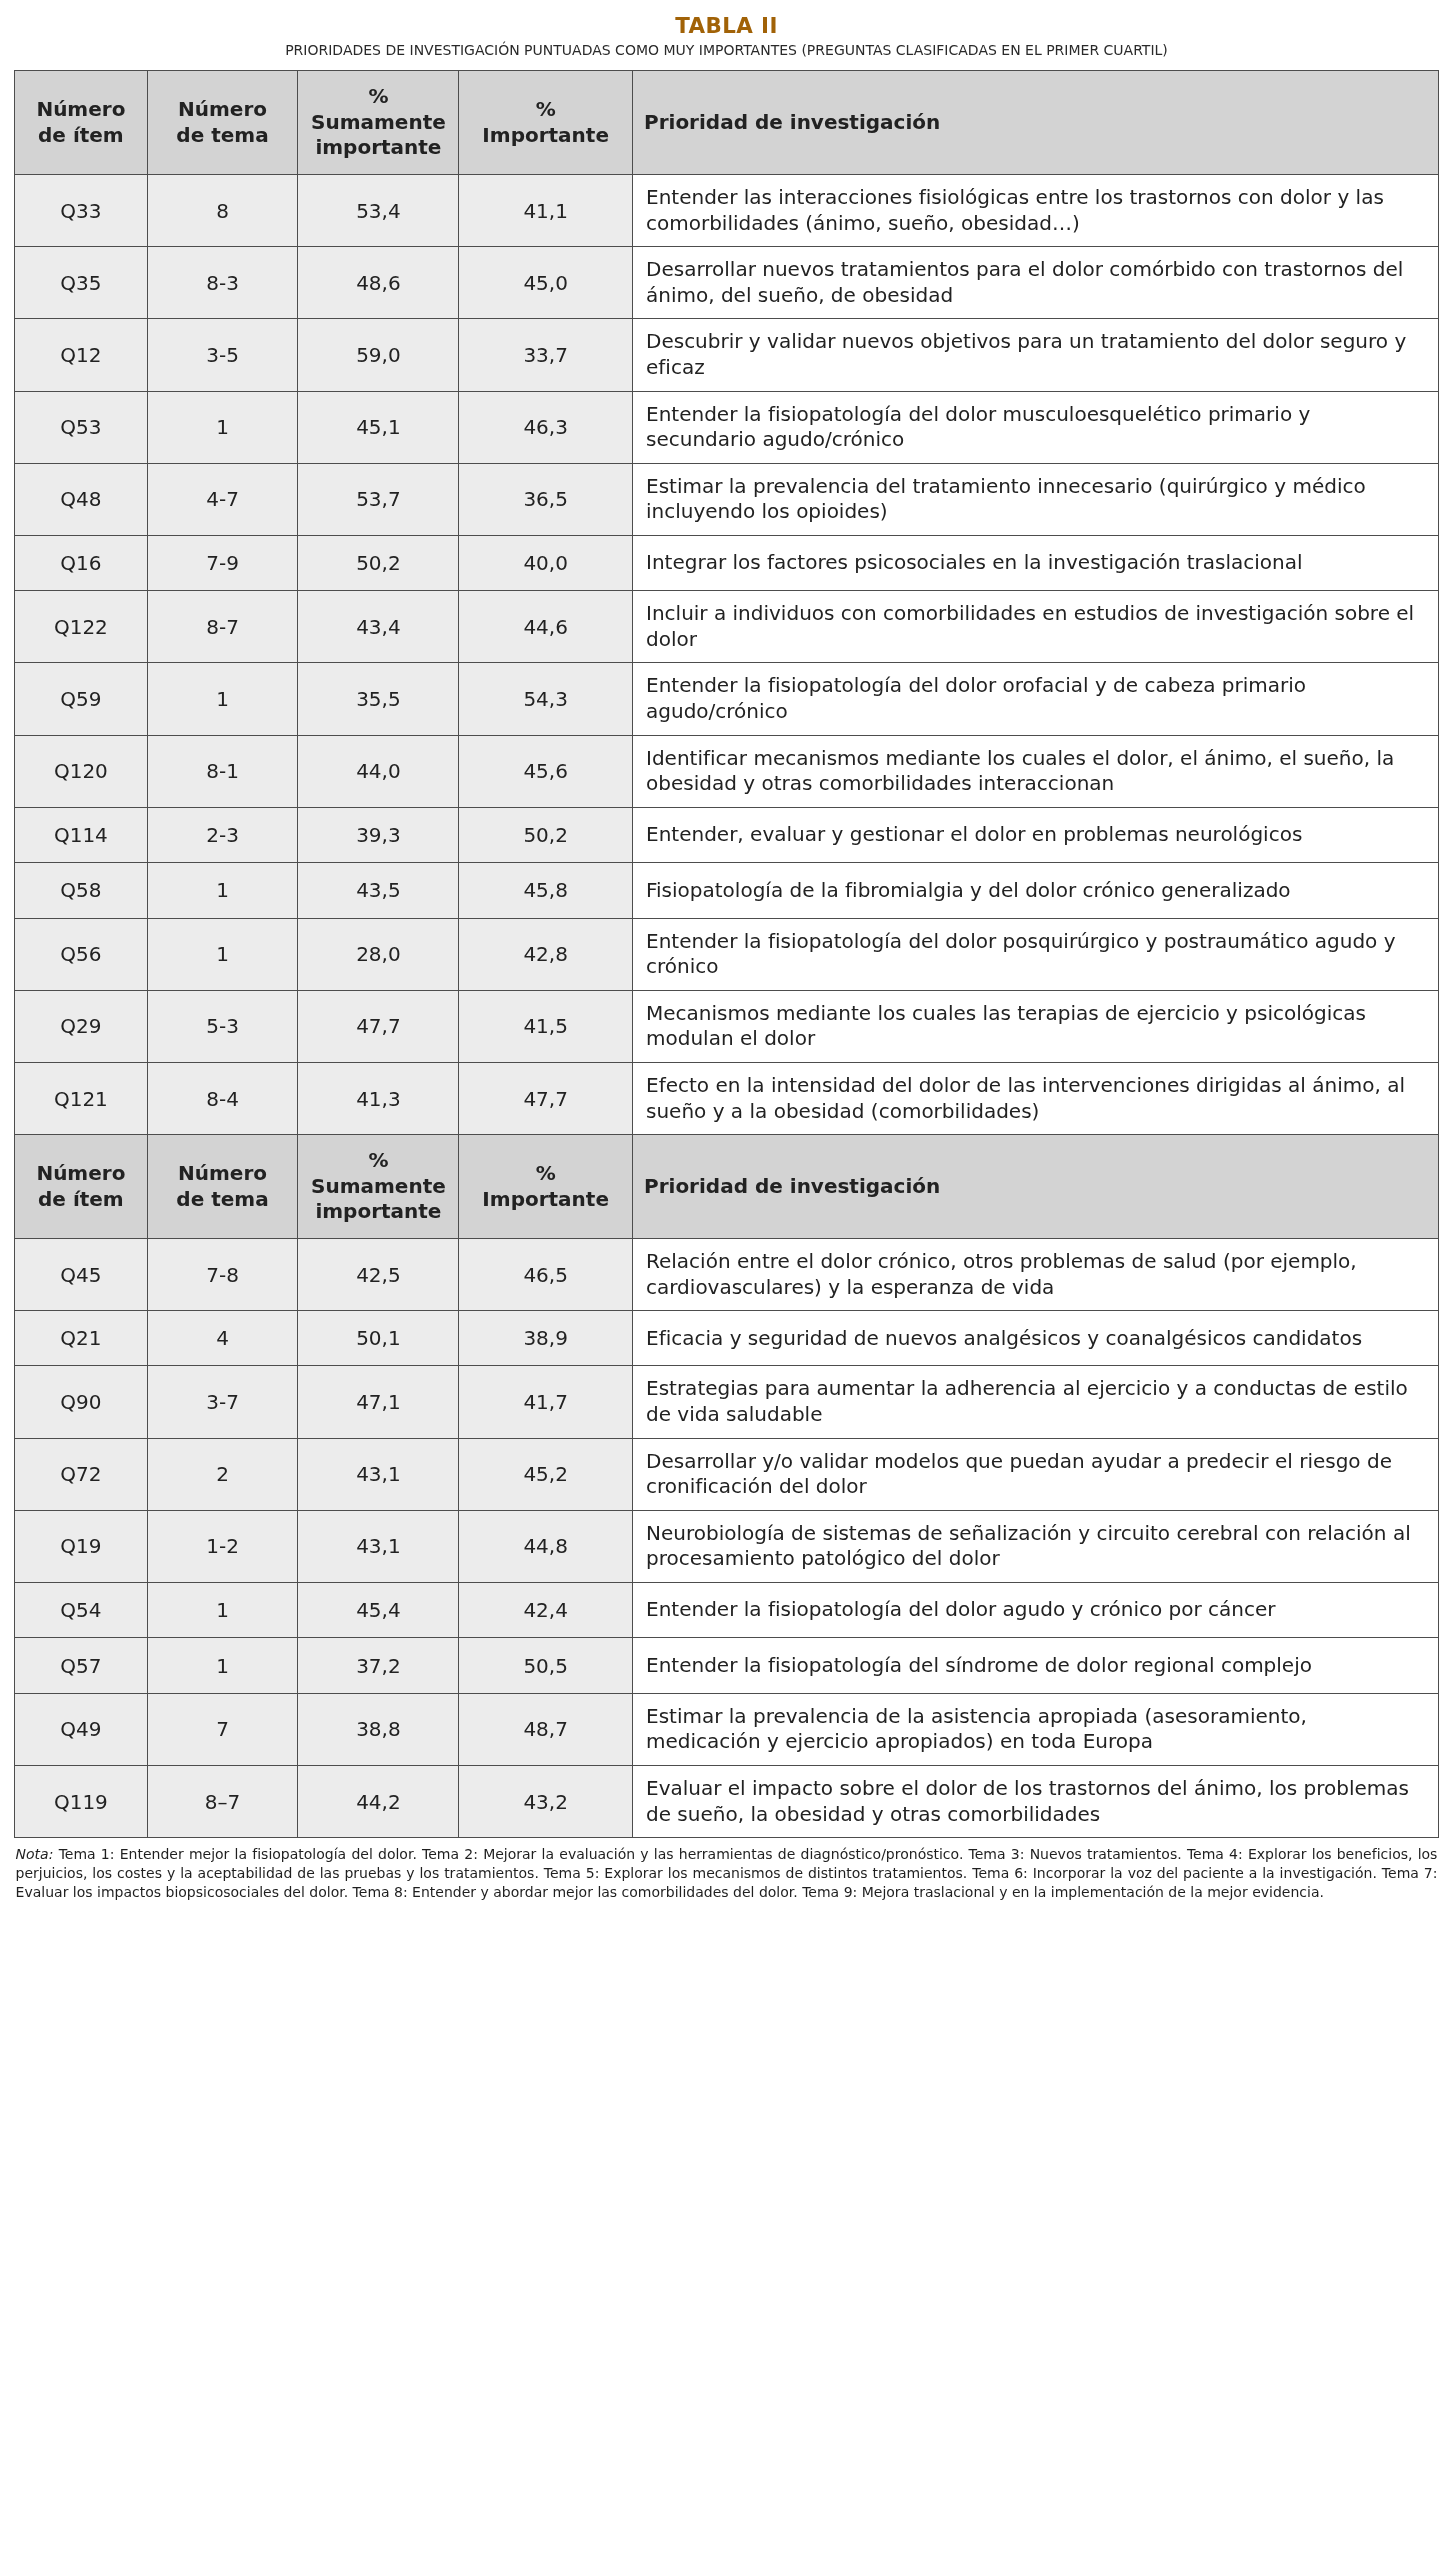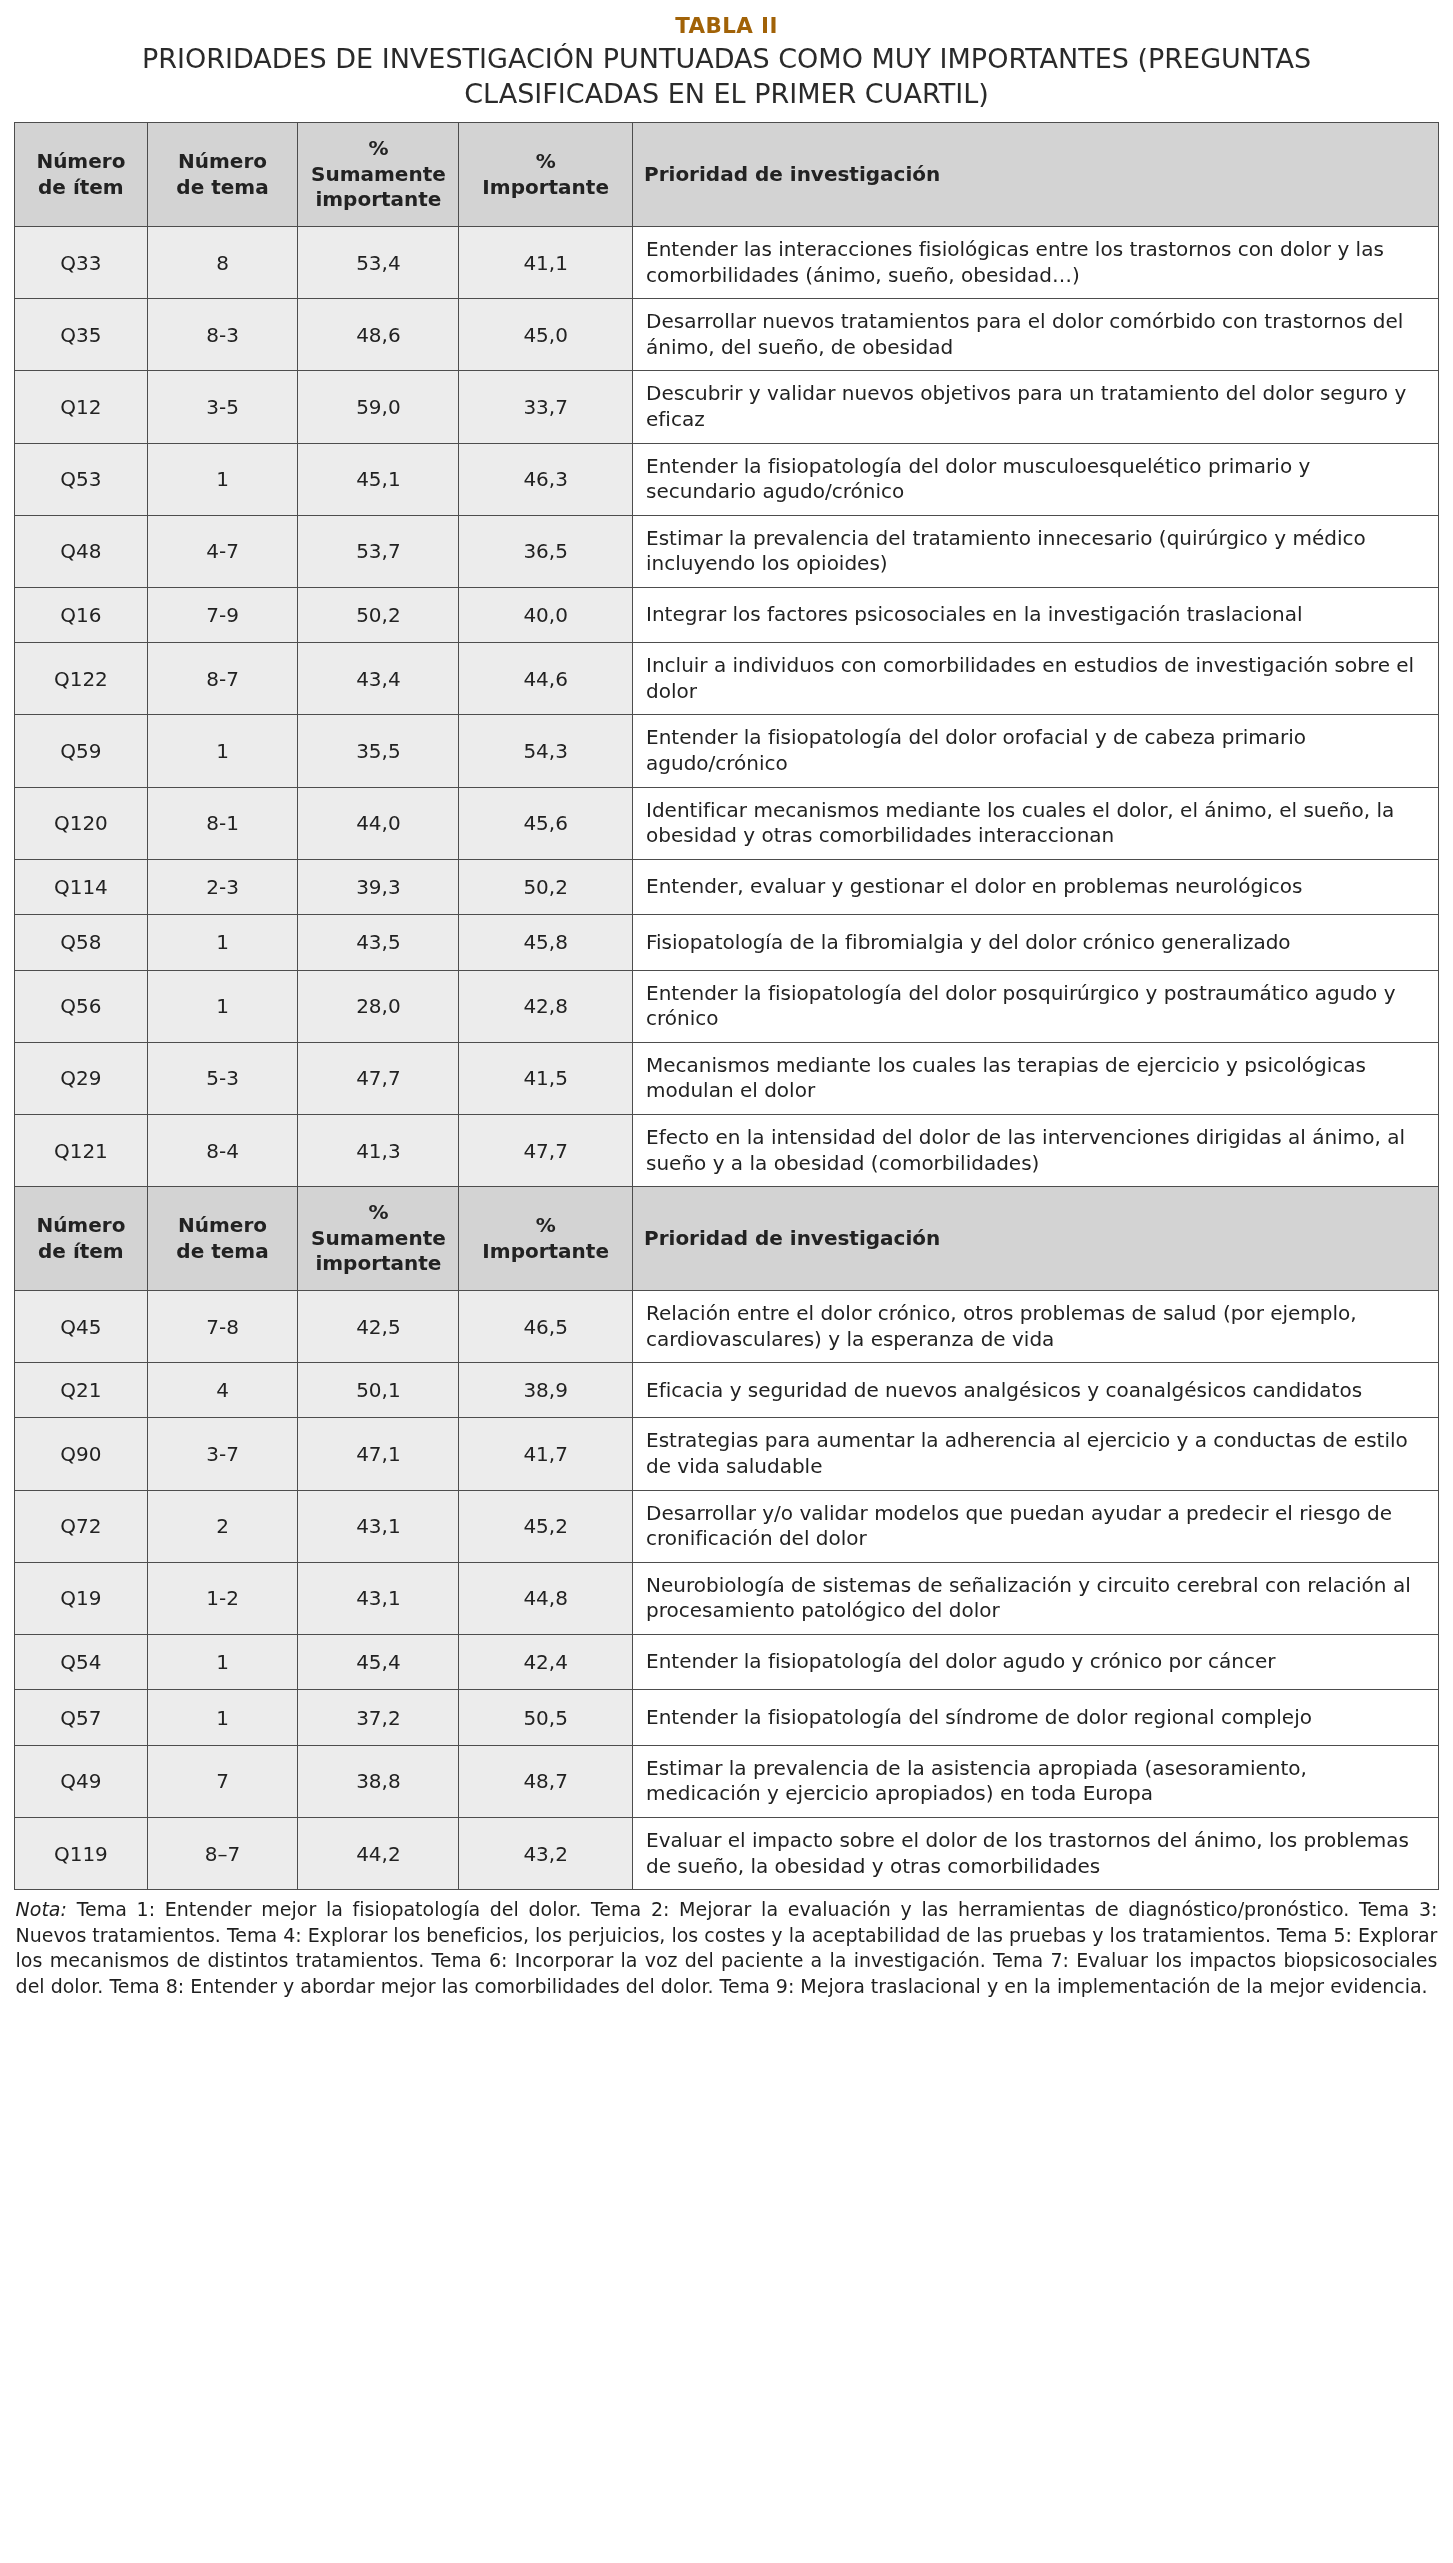--- a/index.html
+++ b/index.html
@@ -22,21 +22,21 @@
   .title{
     text-align:center;
     font-size:21.4px;
     font-weight:bold;
     color:#a16207;
     letter-spacing:0.4px;
     margin:2.8px 0 1.4px 0;
   }
   .subtitle{
     text-align:center;
-    font-size:27px;
+    font-size:14px;
     line-height:1.3;
     max-width:1282px;
     margin:2.8px auto 11.4px auto;
     color:#2a2a2a;
   }
 
   table.priorities{
     width:100%;
     border-collapse:collapse;
     table-layout:fixed;
@@ -71,21 +71,21 @@
   table.priorities td.priority-col{
     background:var(--priority-bg);
     text-align:left;
     padding:10px 13px;
     line-height:1.28;
     margin-top:40px;
   }
 
   .note{
     margin:7.1px 1.4px 0 1.4px;
-    font-size:19px;
+    font-size:14px;
     line-height:1.34;
     color:#1f1f1f;
     text-align:justify;
   }
   .note .nota-label{ font-style:italic; }
 </style>
 </head>
 <body>
 
 <div class="page">

